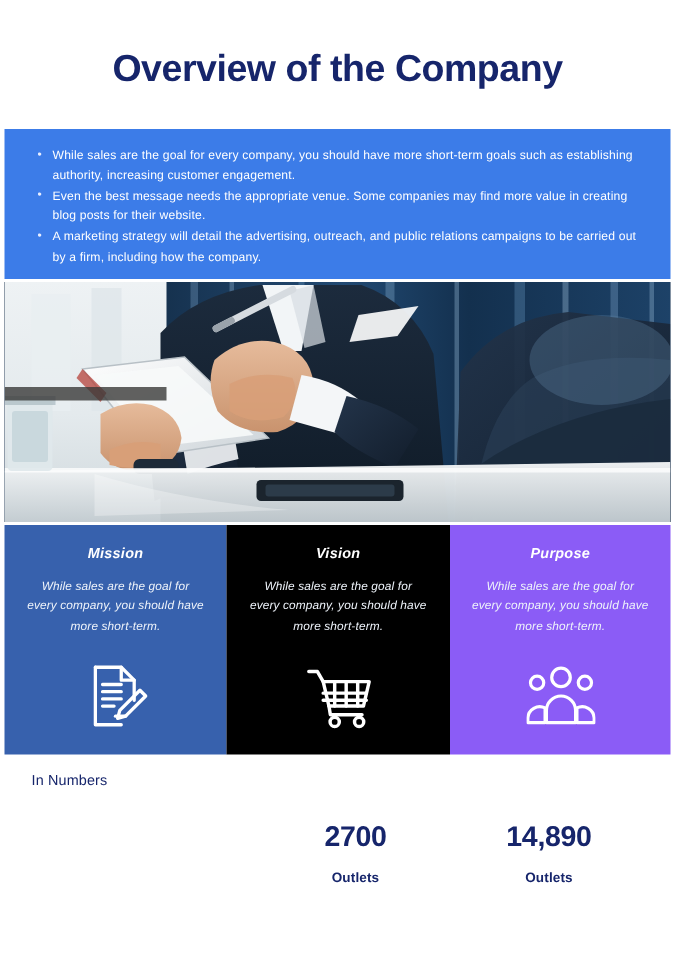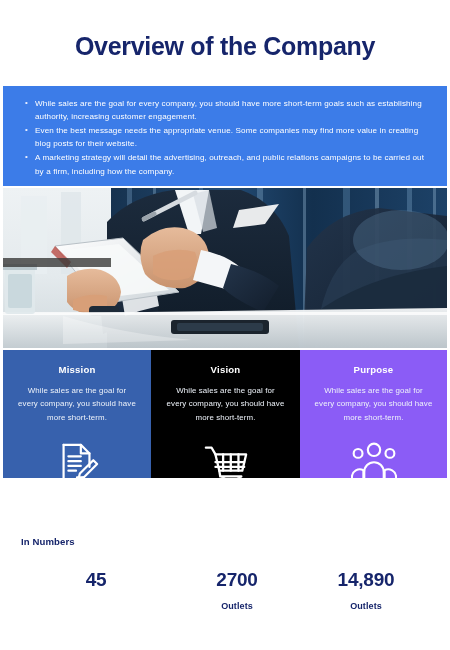--- a/index.html
+++ b/index.html
@@ -66,22 +66,23 @@
     overflow:hidden;
     background:#0d2744;
   }
   .photo-band svg { display:block; width:100%; height:100%; }
 
   
   .cards {
     position:absolute;
     left:3px; right:3px;
     top:350px;
-    height:128px;
+    height:153px;
     display:flex;
+    font-style:italic;
   }
   .card {
     position:relative;
     display:flex;
     flex-direction:column;
     align-items:center;
     padding-top:14px;
   }
   .card-a { flex:0 0 148px; background:#3761ad; }
   .card-b { flex:0 0 149px; background:#000000; }
@@ -109,24 +110,23 @@
 
   
   .numbers-section {
     position:absolute;
     left:3px; right:3px;
     top:515px;
     padding:0 18px;
   }
   .numbers-heading {
     font-size:9.6px;
-    font-weight:bold;
+    font-weight:normal;
     color:#16256b;
     letter-spacing:0.1px;
-    margin-top:21px;
   }
   .numbers-desc {
     margin-top:9px;
     font-size:8.1px;
     color:#868690;
     line-height:1.66;
     letter-spacing:0.1px;
   }
   .stats {
     margin-top:22px;
@@ -325,21 +325,20 @@
     </div>
   </div>
 
 </div>
 
 <div class="numbers-section">
   <div class="numbers-heading">In Numbers</div>
 
   <div class="stats">
     <div class="stat">
-      <div class="stat-value">45</div>
     </div>
     <div class="stat">
       <div class="stat-value">2700</div>
       <div class="stat-label">Outlets</div>
     </div>
     <div class="stat">
       <div class="stat-value">14,890</div>
       <div class="stat-label">Outlets</div>
     </div>
   </div>

